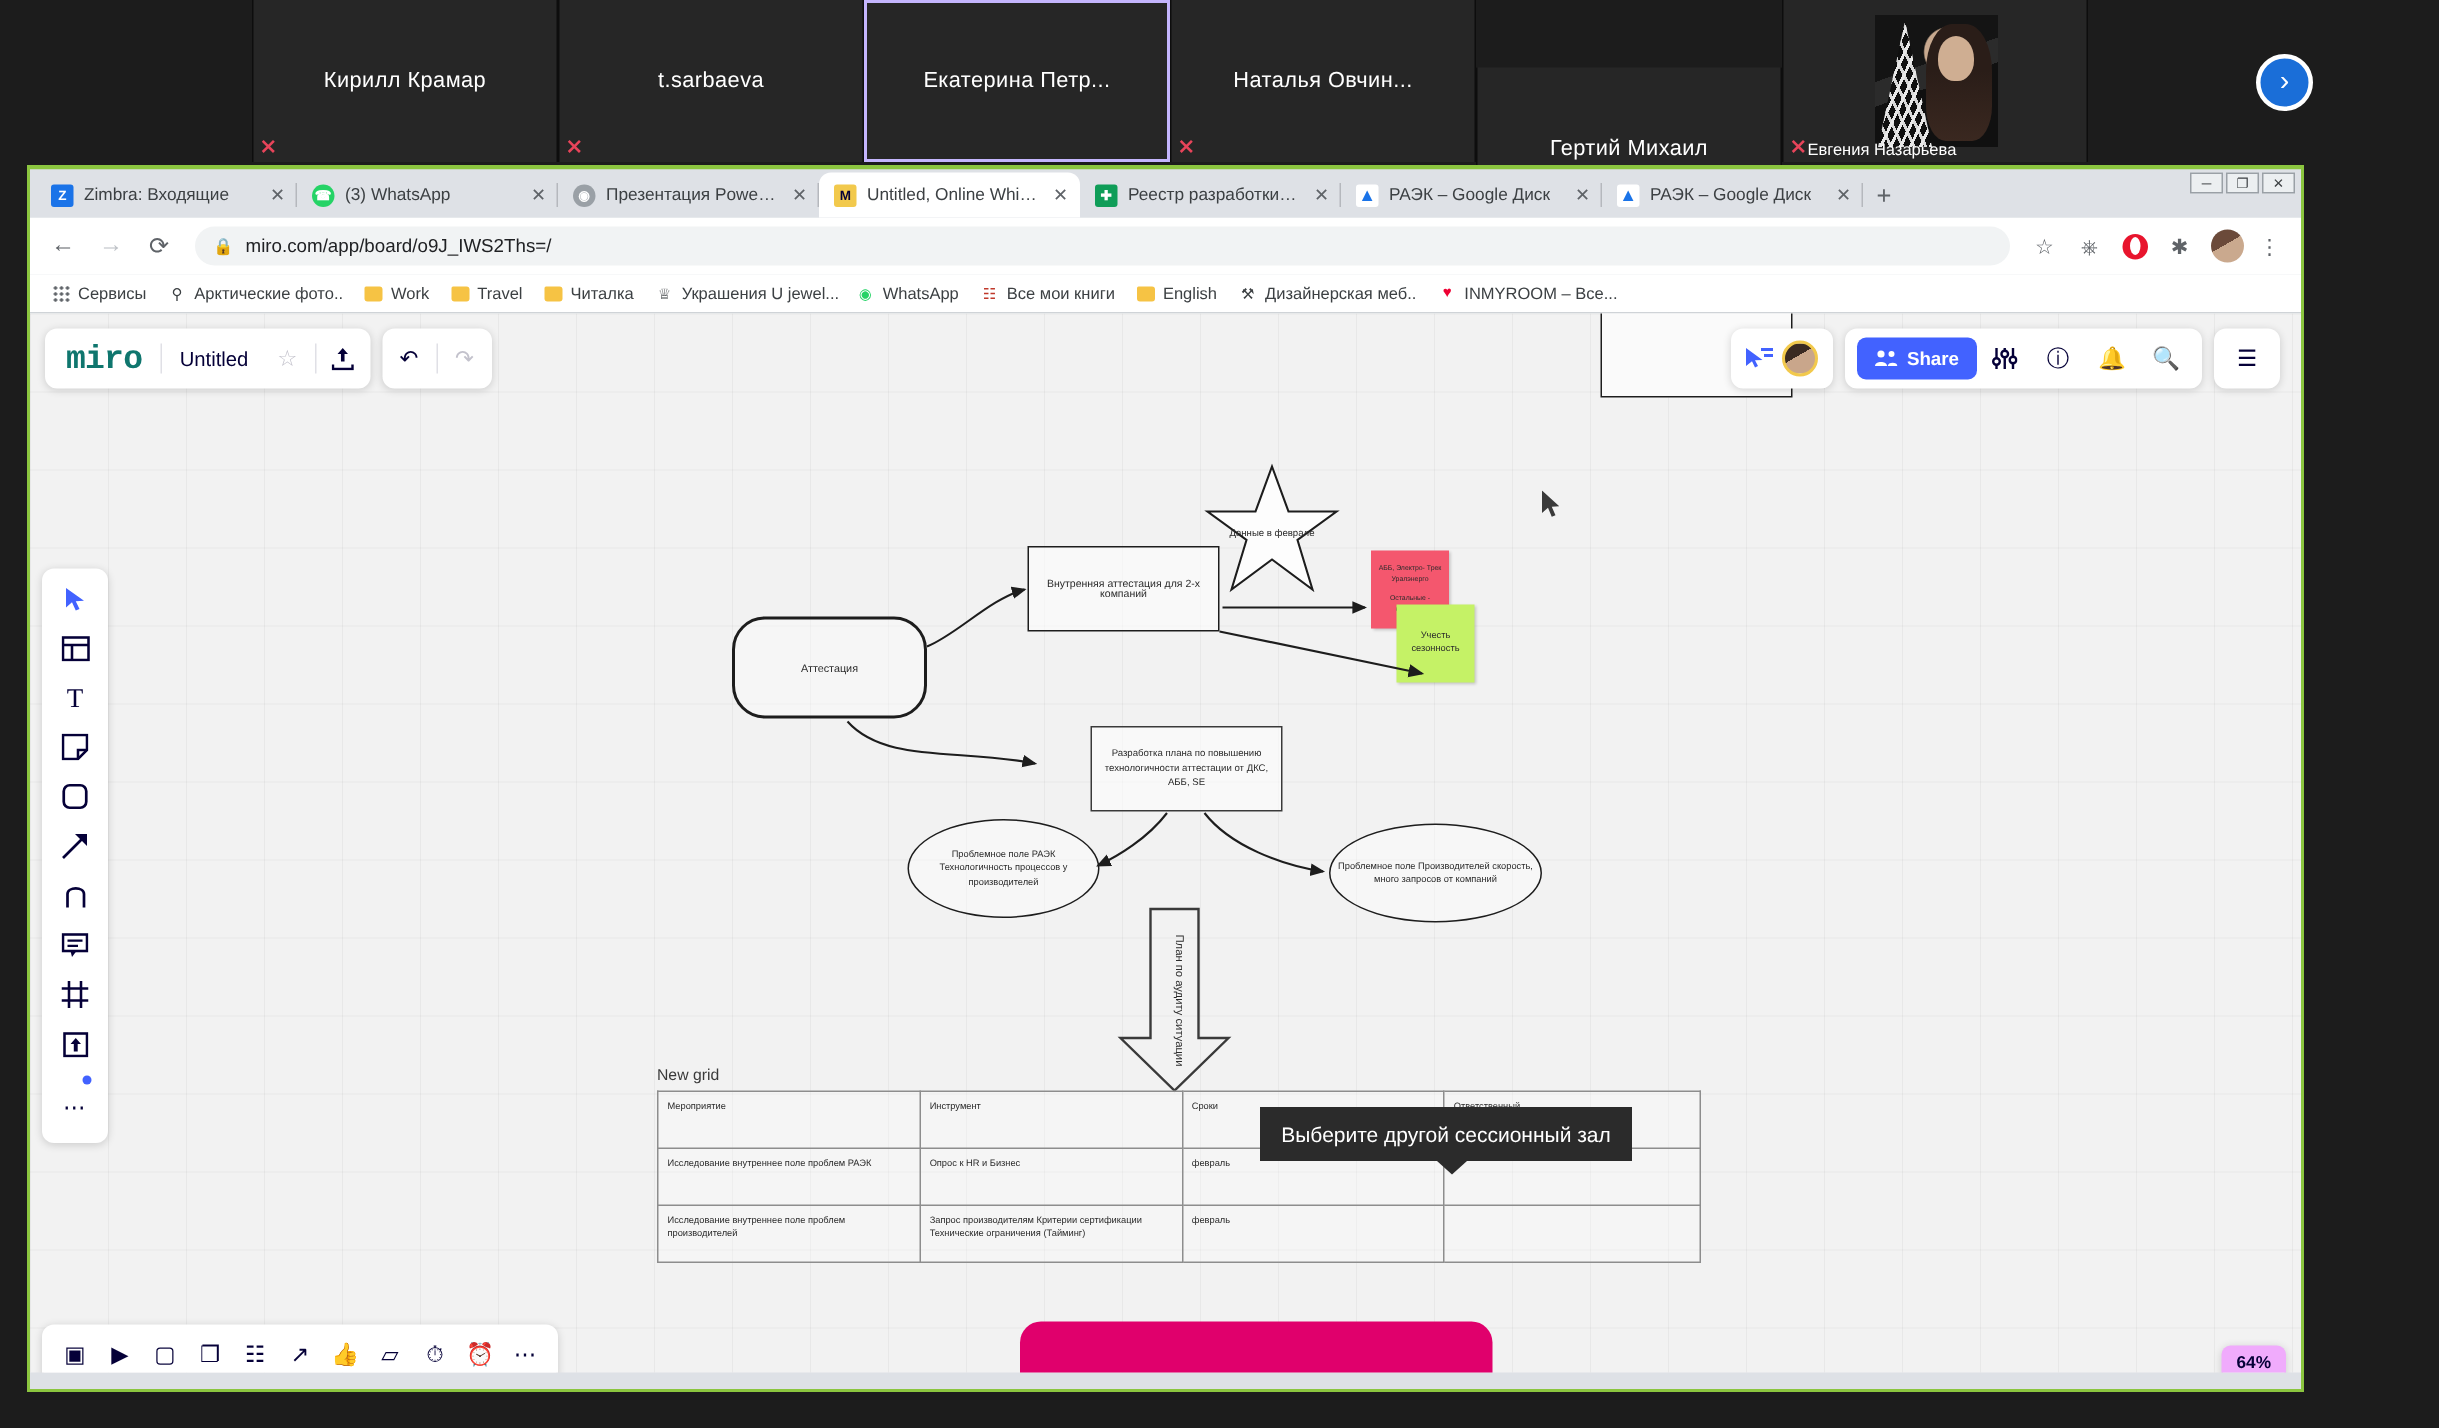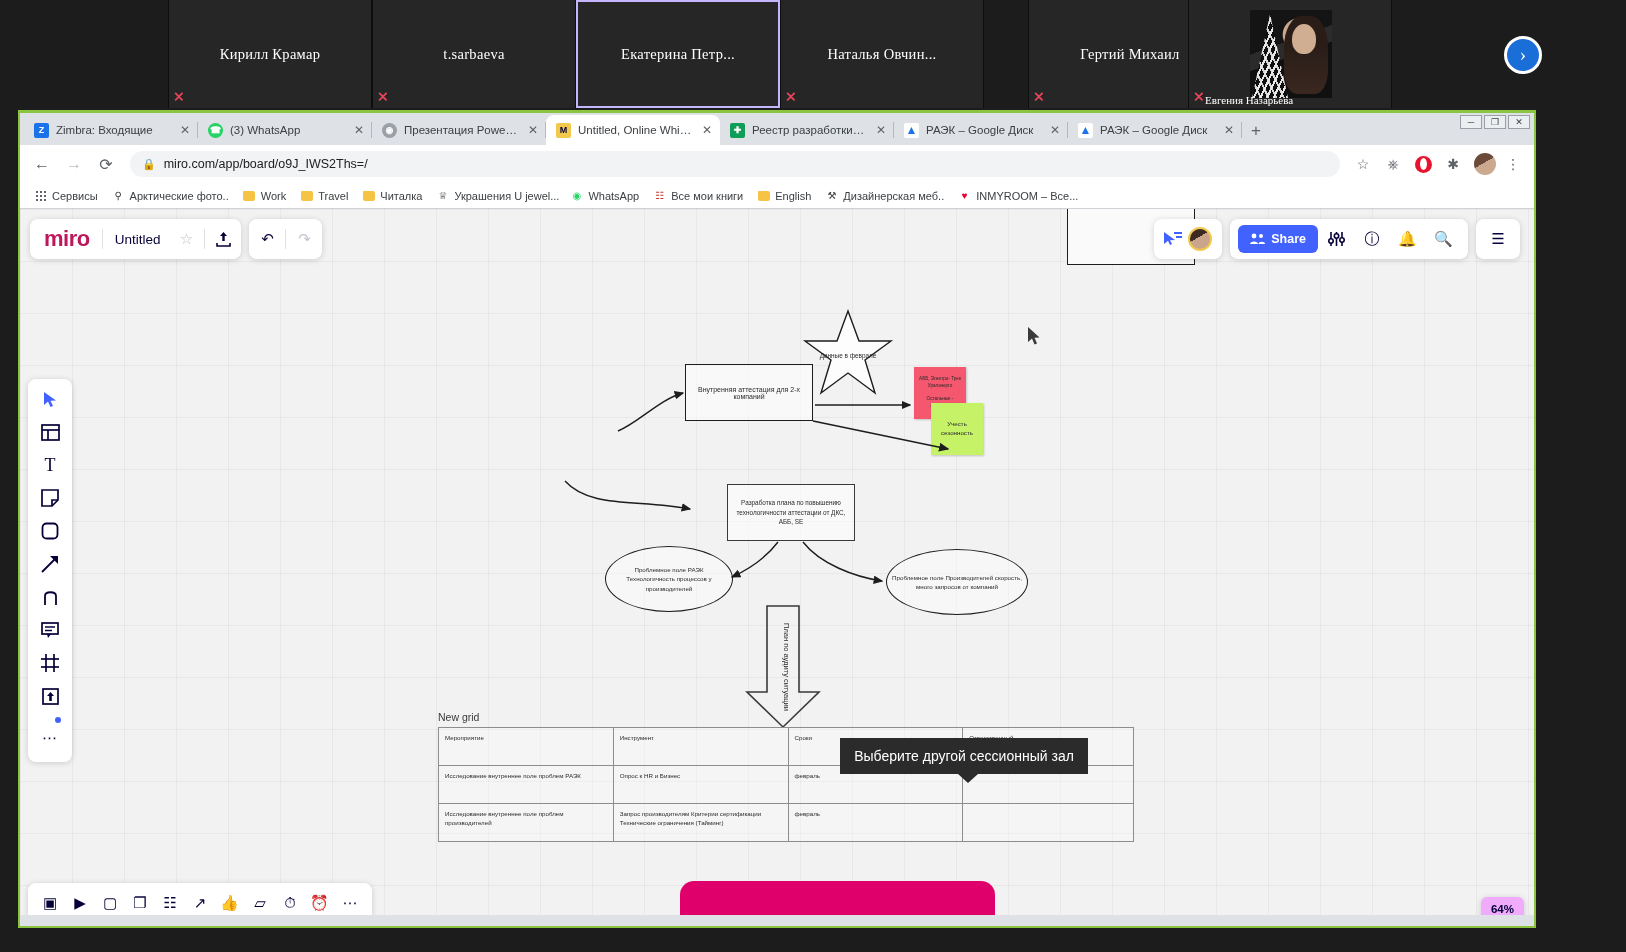--- a/index.html
+++ b/index.html
@@ -7,21 +7,20 @@
   body {
     font-family: "Liberation Sans", sans-serif;
     background: #1c1c1c;
     position: relative;
   }
 
   
   #video-strip {
     position: absolute; left: 0; top: 0; width: 1576px; height: 110px;
     background: #1c1c1c;
-    font-family: Liberation Serif, serif;
   }
   .vc-tile {
     position: absolute; top: 0; height: 108px;
     background: #262626; border-left: 1px solid #0d0d0d; border-right: 1px solid #0d0d0d;
     display: flex; align-items: center; justify-content: center;
   }
   .vc-tile.active { border: 2px solid #c4b5fd; }
   .vc-name-center {
     color: #ffffff; font-size: 14.5px; letter-spacing: .3px;
     text-align: center; white-space: nowrap;
@@ -166,21 +165,21 @@
     background-size: 52px 52px;
   }
   #miro-topbar {
     position: absolute; left: 10px; top: 10px; height: 40px;
     display: flex; align-items: center; gap: 8px; z-index: 20;
   }
   .mpanel {
     background: #ffffff; border-radius: 8px; height: 40px;
     display: flex; align-items: center; box-shadow: 0 1px 6px rgba(0,0,0,.16);
   }
-  #miro-logo { font-size: 22px; font-weight: bold; color: #be185d; letter-spacing: -.5px; padding: 0 12px 0 14px; }
+  #miro-logo { font-size: 22px; font-weight: bold; color: #0f766e; letter-spacing: -.5px; padding: 0 12px 0 14px; font-family: Liberation Mono, monospace; }
   .vdiv { width: 1px; height: 20px; background: #e0e0e6; }
   #board-title { font-size: 13.5px; color: #050038; padding: 0 8px 0 12px; }
   .m-ico { width: 36px; height: 40px; display: flex; align-items: center; justify-content: center;
            font-size: 15px; color: #050038; }
   .m-ico.dim { color: #c3c2cc; }
 
   #miro-rightbar {
     position: absolute; right: 14px; top: 10px; height: 40px;
     display: flex; align-items: center; gap: 8px; z-index: 20;
   }
@@ -320,21 +319,21 @@
     <span class="vc-name-center">t.sarbaeva</span>
     <span class="vc-mute">⨯</span>
   </div>
   <div class="vc-tile active" style="left:576px;width:204px;">
     <span class="vc-name-center">Екатерина  Петр...</span>
   </div>
   <div class="vc-tile" style="left:780px;width:204px;">
     <span class="vc-name-center">Наталья  Овчин...</span>
     <span class="vc-mute">⨯</span>
   </div>
-  <div class="vc-tile" style="left:1028px;width:204px;">
+  <div class="vc-tile" style="left:984px;width:204px;margin-top:45px;">
     <span class="vc-name-center">Гертий Михаил</span>
     <span class="vc-mute">⨯</span>
   </div>
   <div class="vc-tile" style="left:1188px;width:204px;">
     <div class="vc-photo" style="left:61px;">
       <div class="tree"></div>
       <div class="hair"></div>
       <div class="face"></div>
     </div>
     <span class="vc-mute">⨯</span>
@@ -474,20 +473,23 @@
         <span class="bm-ico" style="color:#e03;">♥</span>
         <span>INMYROOM – Все...</span>
       </div>
   </div>
 
   <div id="miro">
     <div id="canvas-grid"></div>
 
     <div class="shape" id="white-rect"></div>
 
+    <div class="shape" id="rect-att">
+      <div class="shape-text">Аттестация</div>
+    </div>
 
     <div class="shape" id="rect-internal">
       <div class="shape-text">Внутренняя аттестация для 2-х компаний</div>
     </div>
 
     <div class="shape" id="star-feb">
       <svg width="92" height="88" viewBox="0 0 92 88" style="position:absolute;inset:0;">
         <polygon points="46,2 57,32 89,32 63,51 73,84 46,64 19,84 29,51 3,32 35,32" fill="#fdfdfd" stroke="#1d1d1d" stroke-width="1.4"></polygon>
       </svg>
       <div class="shape-text" style="font-size:6.4px;line-height:1.5;padding-top:10px;">Данные в феврале</div>

